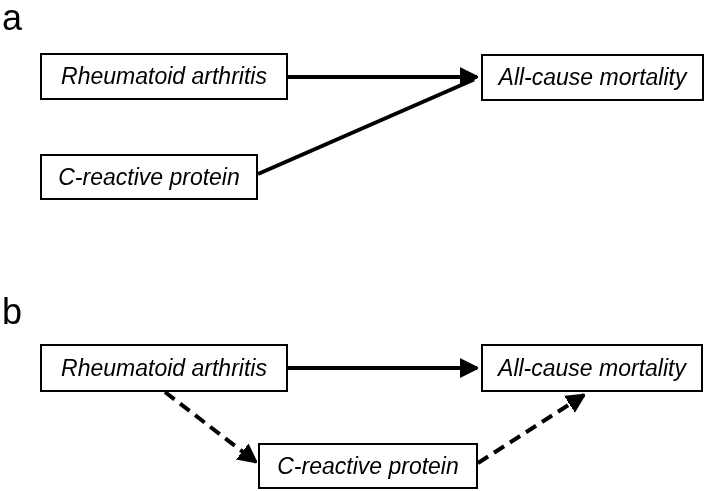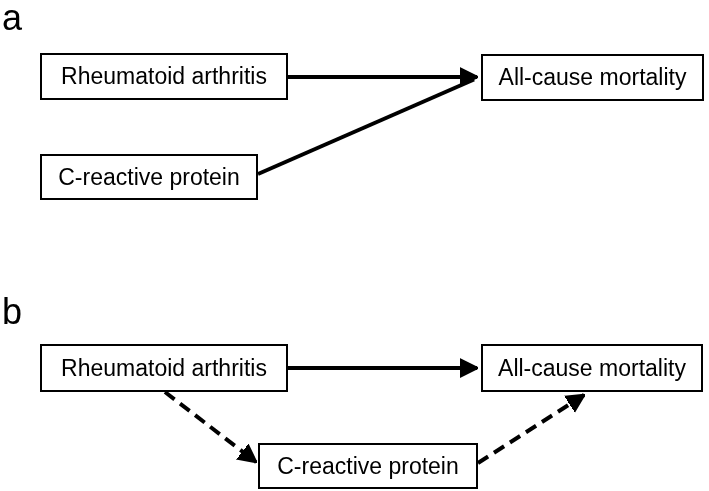--- a/index.html
+++ b/index.html
@@ -28,20 +28,21 @@
     position: absolute;
     box-sizing: border-box;
     border: 2px solid #000000;
     background: #ffffff;
     display: flex;
     align-items: center;
     justify-content: center;
     font-size: 23px;
     white-space: nowrap;
     z-index: 1;
+    font-style: italic;
   }
   .node.a-ra  { left: 40px;  top: 53px;  width: 248px; height: 47px; }
   .node.a-crp { left: 40px;  top: 154px; width: 218px; height: 46px; }
   .node.a-acm { left: 481px; top: 54px;  width: 223px; height: 47px; }
   .node.b-ra  { left: 40px;  top: 344px; width: 248px; height: 48px; }
   .node.b-acm { left: 481px; top: 344px; width: 222px; height: 48px; }
   .node.b-crp { left: 258px; top: 443px; width: 220px; height: 46px; }
   svg.arrows {
     position: absolute;
     left: 0; top: 0;

